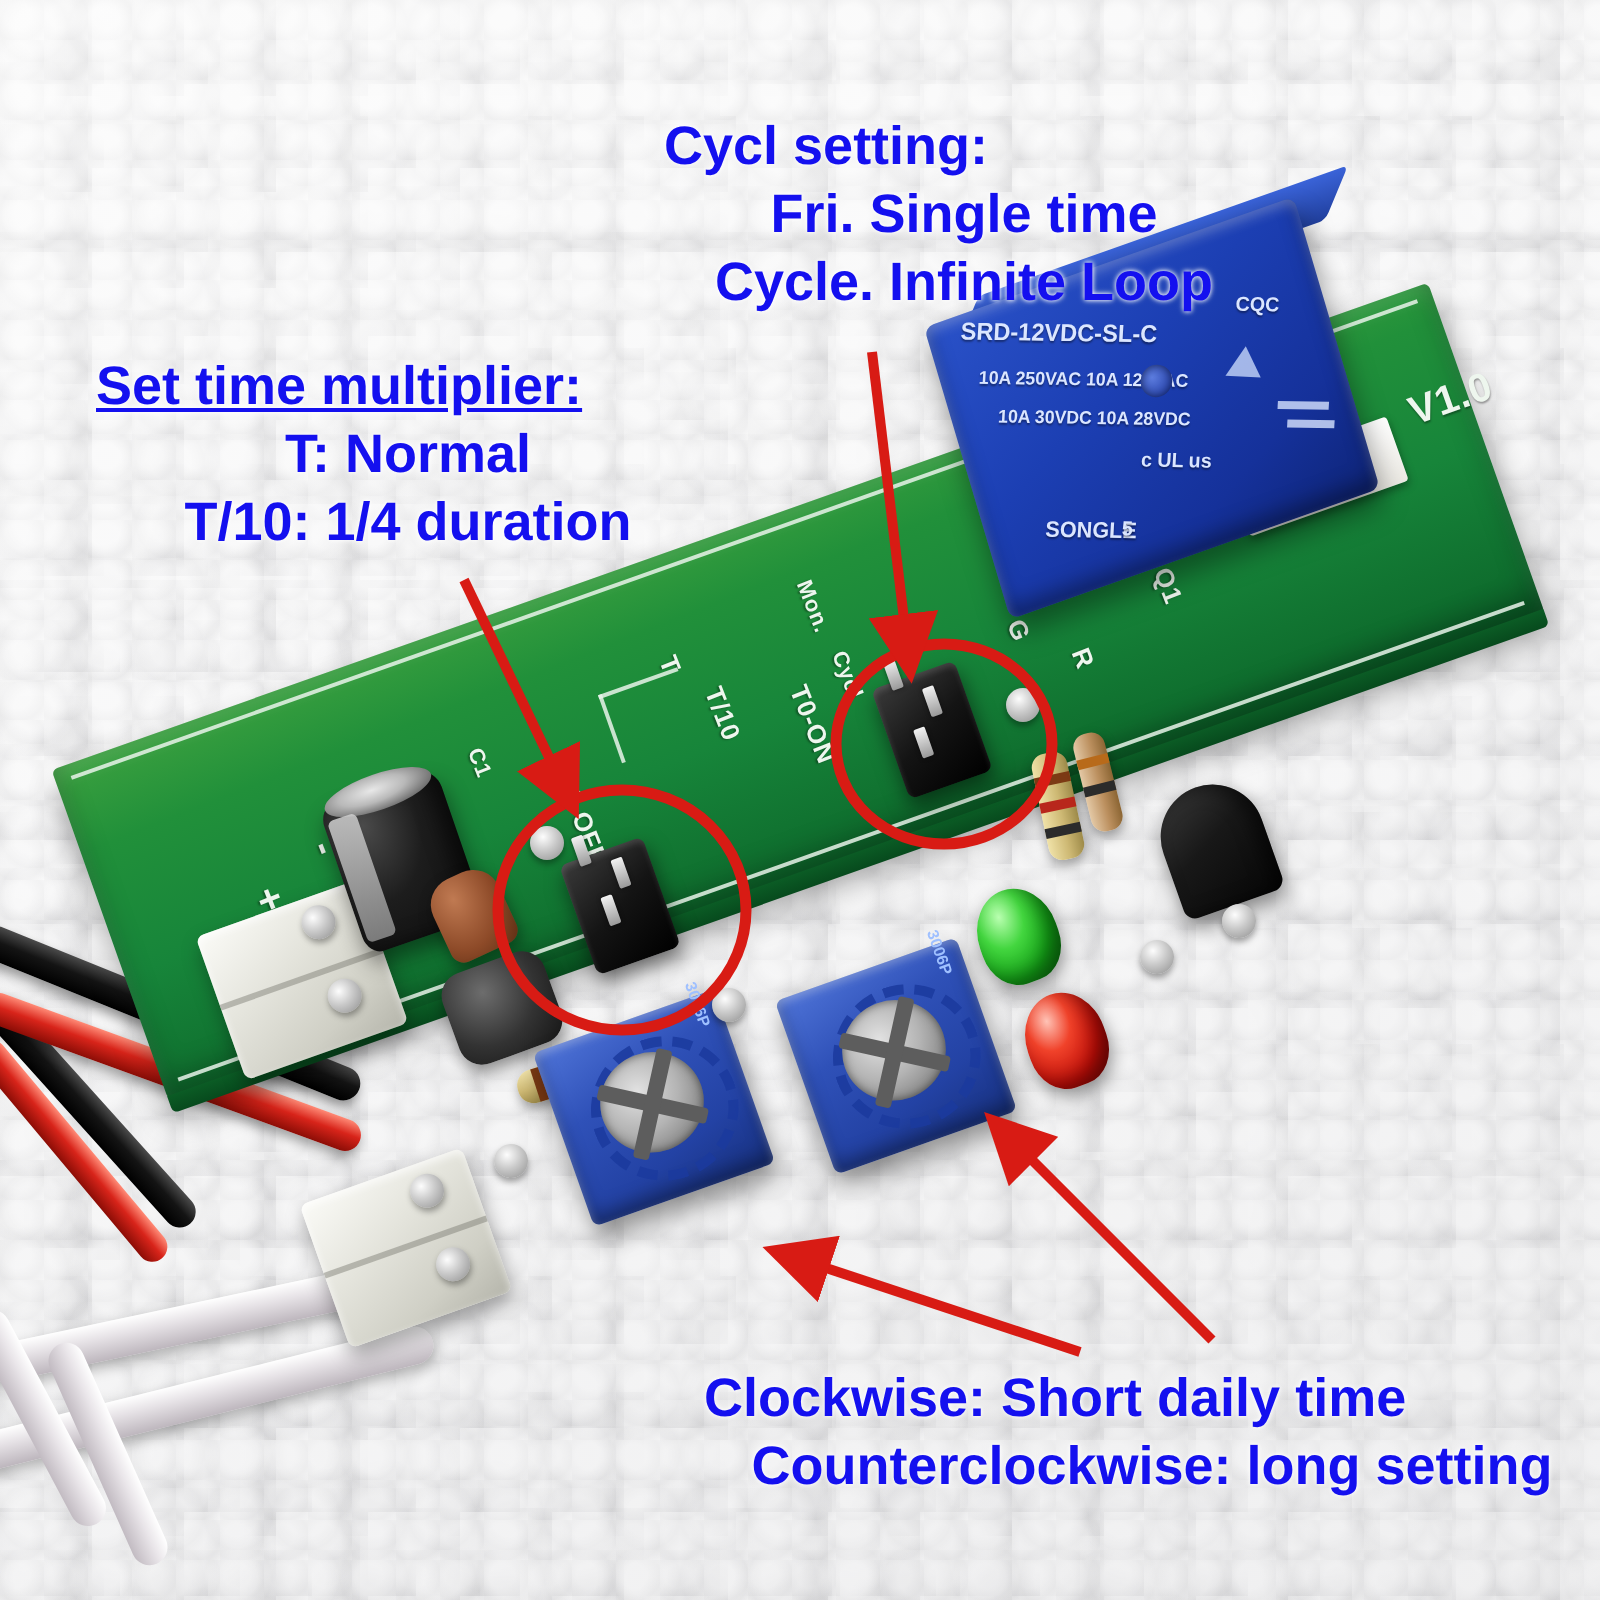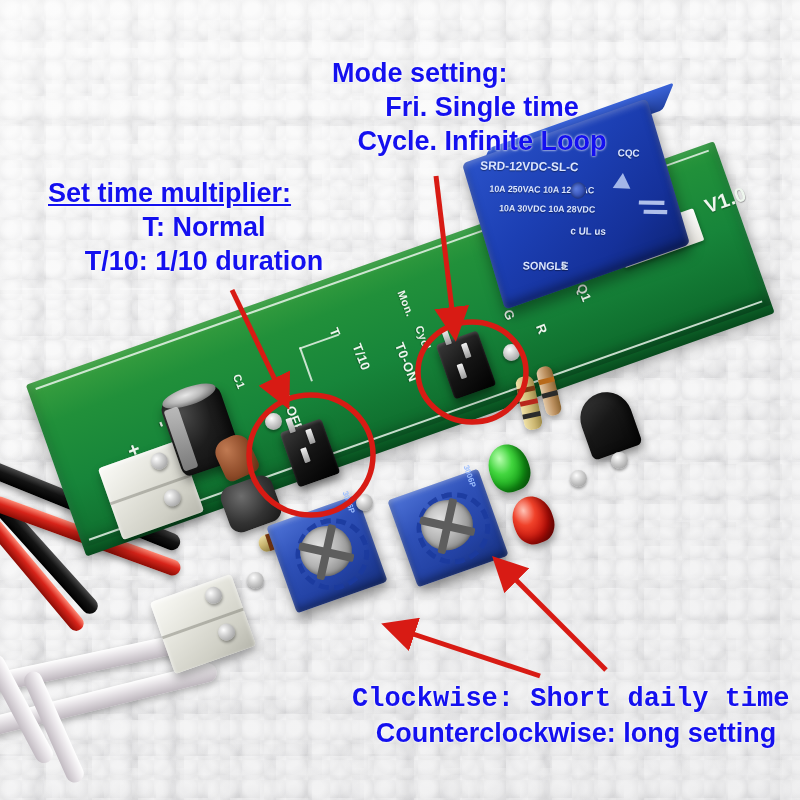--- a/index.html
+++ b/index.html
@@ -362,29 +362,29 @@
     <line x1="232" y1="290" x2="279" y2="388" stroke="#d81b14" stroke-width="5" marker-end="url(#ah)"></line>
 
     <line x1="436" y1="176" x2="453" y2="318" stroke="#d81b14" stroke-width="5" marker-end="url(#ah)"></line>
 
     <line x1="540" y1="676" x2="404" y2="631" stroke="#d81b14" stroke-width="5" marker-end="url(#ah)"></line>
 
     <line x1="606" y1="670" x2="509" y2="573" stroke="#d81b14" stroke-width="5" marker-end="url(#ah)"></line>
   </svg>
 
   <div class="label-block" style="left:332px;top:58px;width:300px;">
-    <div class="ann center" style="font-size:27px;">Mode setting:</div>
+    <div class="ann center" style="font-size:27px;">Cycl setting:</div>
     <div class="ann center" style="font-size:27px;top:34px;left:0;width:300px;">Fri. Single time</div>
     <div class="ann center" style="font-size:27px;top:68px;left:0;width:300px;">Cycle. Infinite Loop</div>
   </div>
 
   <div class="label-block" style="left:48px;top:178px;width:312px;">
     <div class="ann center" style="font-size:27px;text-decoration:underline;">Set time multiplier:</div>
     <div class="ann center" style="font-size:27px;top:34px;left:0;width:312px;">T: Normal</div>
-    <div class="ann center" style="font-size:27px;top:68px;left:0;width:312px;">T/10: 1/10 duration</div>
+    <div class="ann center" style="font-size:27px;top:68px;left:0;width:312px;">T/10: 1/4 duration</div>
   </div>
 
   <div class="label-block" style="left:352px;top:684px;width:448px;">
-    <div class="ann center" style="font-size:27px;font-family:Liberation Mono, monospace;">Clockwise: Short daily time</div>
+    <div class="ann center" style="font-size:27px;">Clockwise: Short daily time</div>
     <div class="ann center" style="font-size:27px;top:34px;left:0;width:448px;">Counterclockwise: long setting</div>
   </div>
 
 </div>
 
 </body></html>

